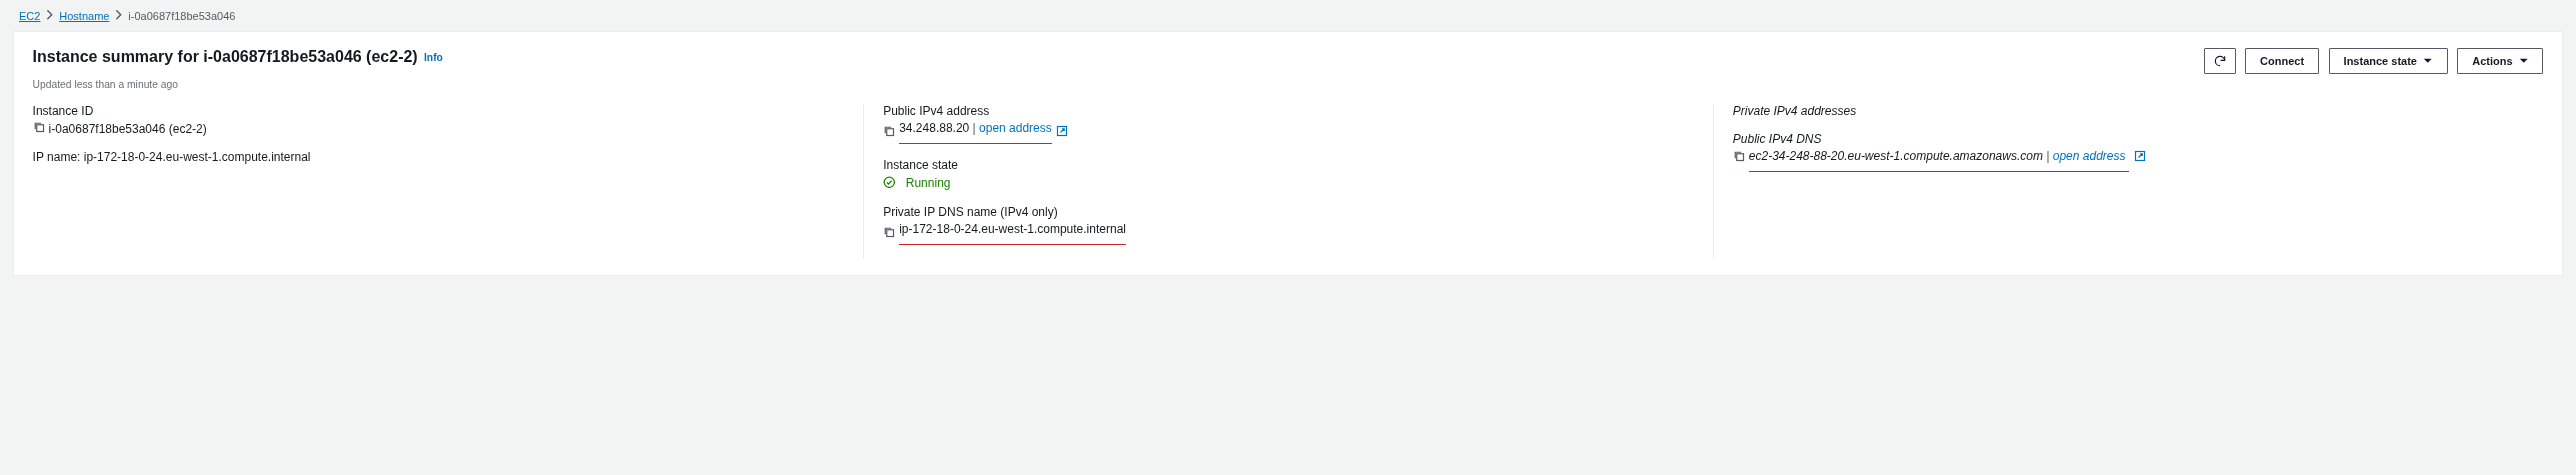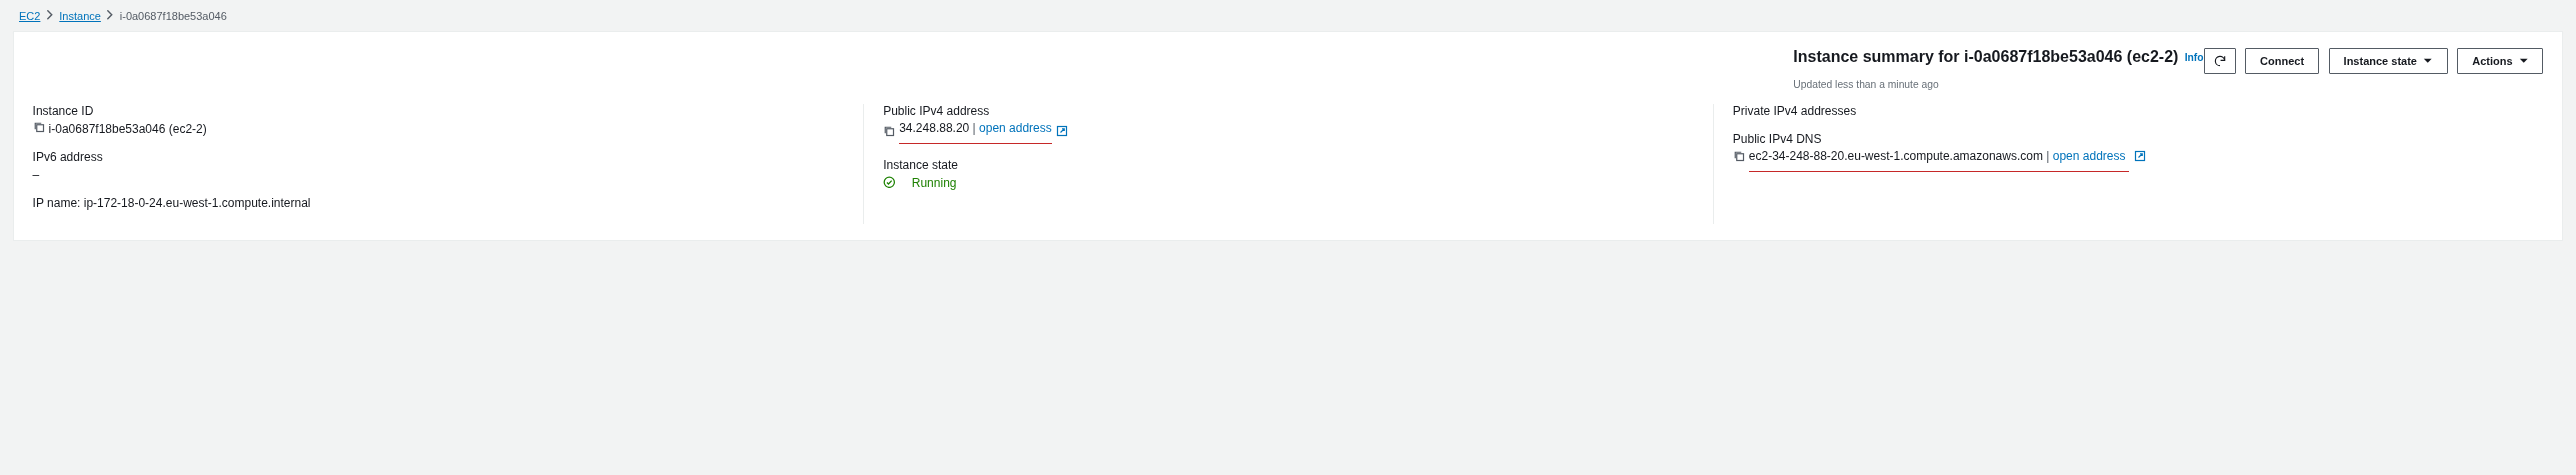--- a/index.html
+++ b/index.html
@@ -28,21 +28,21 @@
   }
   .panel {
     background: #fff;
     border: 0.8px solid #eaeded;
     margin: 0 12.6px;
     box-shadow: 0 0.8px 0.8px rgba(0,0,0,0.05);
   }
   .panel-header {
     padding: 16px 19px 9.5px 19px;
     display: flex;
-    justify-content: flex-end;
+    justify-content: space-between;
     align-items: flex-start;
   }
   .title-row {
     display: flex;
     align-items: center;
     gap: 6.3px;
   }
   .title-row h1 {
     font-size: 16px;
     font-weight: 700;
@@ -82,21 +82,21 @@
     padding: 4.7px 8px;
   }
   .btn svg { display: block; }
   .grid {
     display: grid;
     grid-template-columns: 1fr 1fr 1fr;
     padding: 4.7px 0 16px 0;
   }
   .col { padding: 0 19px; }
   .col.mid { border-left:0.8px solid #eaeded; }
-  .col.right { border-left:0.8px solid #eaeded; }
+  .col.right { border-left:0.8px solid #eaeded;font-style:italic; }
   .field { margin-bottom: 14px; }
   .field-label {
     font-size: 12px;
     color: #16191f;
     margin-bottom: 3.2px;
   }
   .field-value {
     font-size: 12px;
     color: #16191f;
     display: flex;
@@ -114,38 +114,38 @@
     padding-bottom: 8px;
   }
   .link {
     color: #0073bb;
     cursor: pointer;
   }
   .status-running {
     color: #1d8102;
     display: flex;
     align-items: center;
-    gap: 16px;
+    gap: 10px;
     font-size: 12px;
   }
   .pipe { color: #545b64; }
   .dash { color: #16191f; font-size:12px; }
   .external-icon { color:#0073bb; }
 </style>
 </head>
 <body>
 
 <div class="breadcrumb">
   <a href="#">EC2</a>
   <span class="sep">
     <svg width="6.3" height="9.5" viewBox="0 0 8 12" fill="none">
         <path d="M1 1l5 5-5 5" stroke="#545b64" stroke-width="1.8" fill="none" stroke-linecap="round"></path>
       </svg>
   </span>
-  <a href="#">Instance</a>
+  <a href="#">Hostname</a>
   <span class="sep">
     <svg width="6.3" height="9.5" viewBox="0 0 8 12" fill="none">
         <path d="M1 1l5 5-5 5" stroke="#545b64" stroke-width="1.8" fill="none" stroke-linecap="round"></path>
       </svg>
   </span>
   <span class="plain">i-0a0687f18be53a046</span>
 </div>
 
 <div class="panel">
   <div class="panel-header">
@@ -196,24 +196,20 @@
           <span class="copy-icon">
             <svg width="12" height="12" viewBox="0 0 16 16" fill="none">
                 <rect x="5" y="5" width="9" height="9" stroke="#545b64" stroke-width="1.6"></rect>
                 <path d="M3 11V3h8" stroke="#545b64" stroke-width="1.6" fill="none"></path>
               </svg>
           </span>
           <span>i-0a0687f18be53a046 (ec2-2)</span>
         </div>
       </div>
       <div class="field">
-        <div class="field-label">IPv6 address</div>
-        <div class="dash">–</div>
-      </div>
-      <div class="field">
         <div class="field-value">
           <span>IP name: ip-172-18-0-24.eu-west-1.compute.internal</span>
         </div>
       </div>
     </div>
 
     <div class="col mid">
       <div class="field">
         <div class="field-label">Public IPv4 address</div>
         <div class="field-value">
@@ -238,20 +234,32 @@
       <div class="field">
         <div class="field-label">Instance state</div>
         <div class="status-running">
           <span>
             <svg width="12.6" height="12.6" viewBox="0 0 16 16" fill="none">
                 <circle cx="8" cy="8" r="6.5" stroke="#1d8102" stroke-width="1.6"></circle>
                 <path d="M5 8.2l2 2 4-4.4" stroke="#1d8102" stroke-width="1.6" fill="none"></path>
               </svg>
           </span>
           <span>Running</span>
+        </div>
+      </div>
+      <div class="field">
+        <div class="field-label">Private IP DNS name (IPv4 only)</div>
+        <div class="field-value">
+          <span class="copy-icon">
+            <svg width="12" height="12" viewBox="0 0 16 16" fill="none">
+                <rect x="5" y="5" width="9" height="9" stroke="#545b64" stroke-width="1.6"></rect>
+                <path d="M3 11V3h8" stroke="#545b64" stroke-width="1.6" fill="none"></path>
+              </svg>
+          </span>
+          <span class="underline-red">ip-172-18-0-24.eu-west-1.compute.internal</span>
         </div>
       </div>
     </div>
 
     <div class="col right">
       <div class="field">
         <div class="field-label">Private IPv4 addresses</div>
       </div>
       <div class="field">
         <div class="field-label">Public IPv4 DNS</div>

